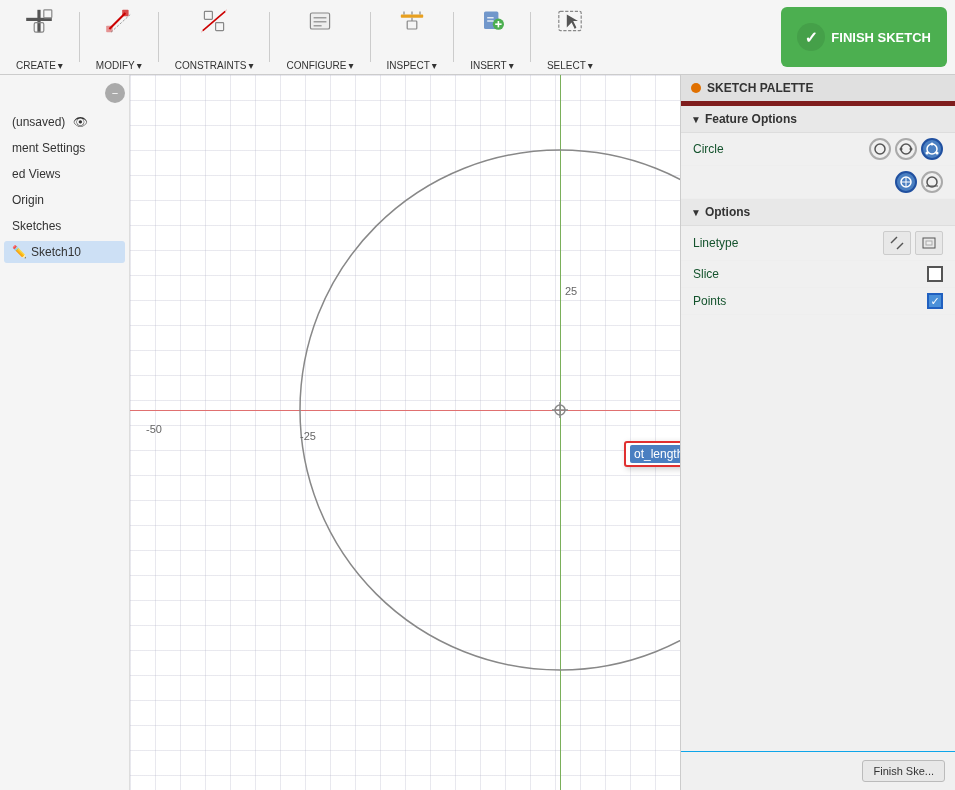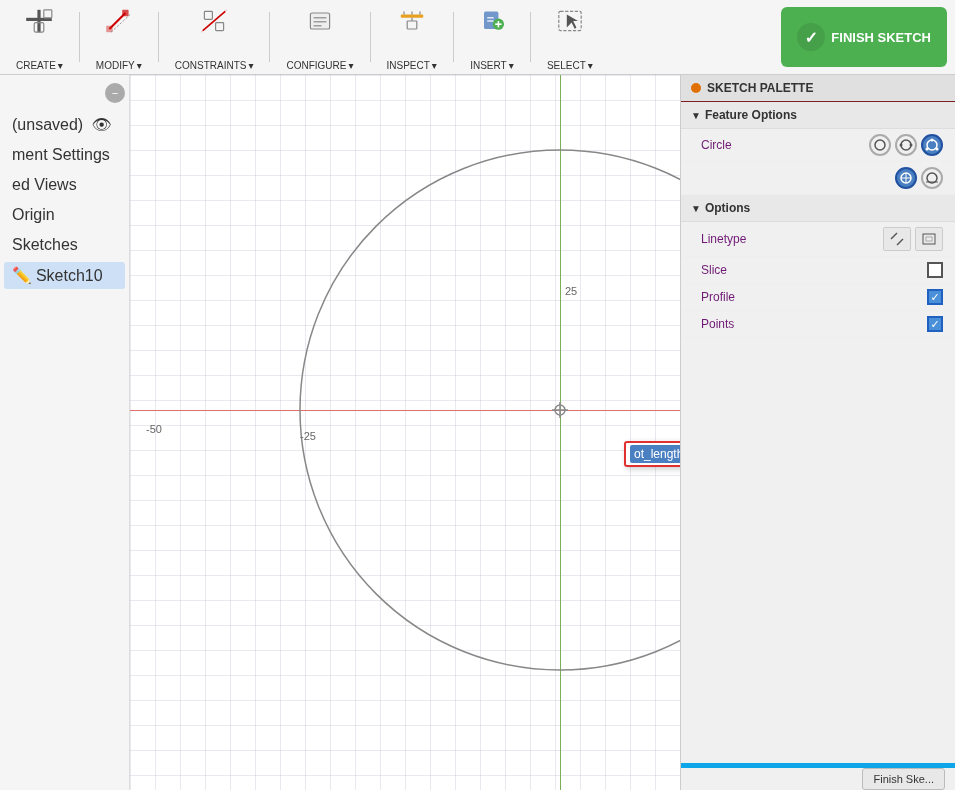--- a/index.html
+++ b/index.html
@@ -29,21 +29,21 @@
 
     
     #main { display: flex; width: 100%; height: 715px; }
 
     
     #sidebar {
       width: 130px; min-width: 130px; background: #f5f5f5; border-right: 1px solid #ddd;
       padding: 8px 4px; display: flex; flex-direction: column; gap: 4px; overflow: hidden;
     }
     .sidebar-item {
-      padding: 4px 8px; cursor: pointer; border-radius: 3px; font-size: 16px; color: #333;
+      padding: 4px 8px; cursor: pointer; border-radius: 3px; font-size: 12px; color: #333;
     }
     .sidebar-item.active { background: #cde0f5; }
     .sidebar-collapse-btn {
       width: 20px; height: 20px; background: #aaa; border-radius: 50%; color: white;
       display: flex; align-items: center; justify-content: center; font-size: 11px;
       cursor: pointer; align-self: flex-end; margin-bottom: 4px;
     }
 
     
     #canvas-area {
@@ -73,38 +73,38 @@
     .axis-label {
       position: absolute; font-size: 11px; color: #666; pointer-events: none;
     }
 
     
     #right-panel {
       width: 275px; min-width: 275px; background: #f0f0f0; border-left: 1px solid #ccc;
       display: flex; flex-direction: column;
     }
     .panel-header {
-      background: #e0e0e0; border-bottom: 1px solid #7f1d1d;
+      background: #e0e0e0; border-bottom: 5px solid #7f1d1d;
       padding: 6px 10px; display: flex; align-items: center; gap: 6px;
       font-size: 12px; font-weight: bold; color: #333;
     }
     .panel-circle-icon {
       width: 10px; height: 10px; border-radius: 50%; background: #e07000; display: inline-block;
     }
     .section-header {
       padding: 6px 10px; background: #e8e8e8; border-bottom: 1px solid #ddd;
       font-size: 12px; font-weight: bold; color: #333; display: flex; align-items: center; gap: 4px;
       cursor: pointer;
     }
     .section-header .arrow { font-size: 10px; }
     .panel-row {
       display: flex; align-items: center; justify-content: space-between;
       padding: 5px 12px; border-bottom: 1px solid #eee; font-size: 12px;
     }
-    .panel-row-label { color: #701a75; margin-left: 8px; }
+    .panel-row-label { color: #14532d; }
     .panel-icons { display: flex; gap: 4px; align-items: center; }
     .circle-opt {
       width: 22px; height: 22px; border-radius: 50%; border: 2px solid #aaa;
       cursor: pointer; display: flex; align-items: center; justify-content: center;
     }
     .checkbox-item {
       width: 16px; height: 16px; border: 2px solid #555; cursor: pointer;
       display: flex; align-items: center; justify-content: center; background: white;
     }
     .checkbox-item.checked { background: #4a90d9; border-color: #2060c0; }
@@ -112,21 +112,21 @@
 
     
     .panel-icon-btn {
       width: 28px; height: 24px; background: #e8e8e8; border: 1px solid #ccc;
       cursor: pointer; display: flex; align-items: center; justify-content: center;
       font-size: 14px; border-radius: 2px;
     }
 
     
     .finish-sketch-bottom {
-      margin-top: auto; padding: 0 10px; background: #f0f0f0; border-top: 5px solid #0ea5e9;
+      margin-top: auto; padding: 8px 10px; background: #f0f0f0; border-top: 1px solid #0ea5e9;
       display: flex; justify-content: flex-end;
     }
     .finish-sketch-btn-small {
       background: #e8e8e8; border: 1px solid #bbb; border-radius: 3px;
       padding: 4px 10px; font-size: 11px; cursor: pointer; color: #333;
     }
   </style>
 </head>
 <body>
 
@@ -390,24 +390,20 @@
     </div>
 
 
 
 
     <div class="panel-row">
       <span class="panel-row-label">Slice</span>
       <div class="checkbox-item"></div>
     </div>
 
-    <div class="panel-row">
-      <span class="panel-row-label">Profile</span>
-      <div class="checkbox-item checked"></div>
-    </div>
 
     <div class="panel-row">
       <span class="panel-row-label">Points</span>
       <div class="checkbox-item checked"></div>
     </div>
 
 
     <div class="finish-sketch-bottom">
       <button class="finish-sketch-btn-small">Finish Ske...</button>
     </div>

